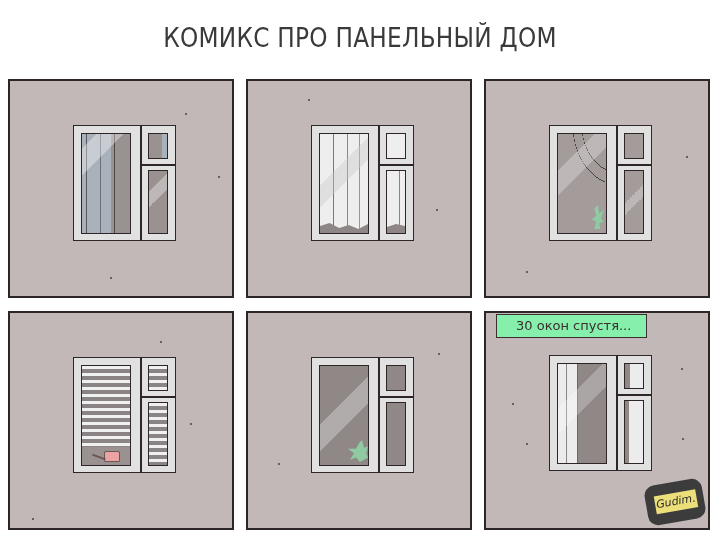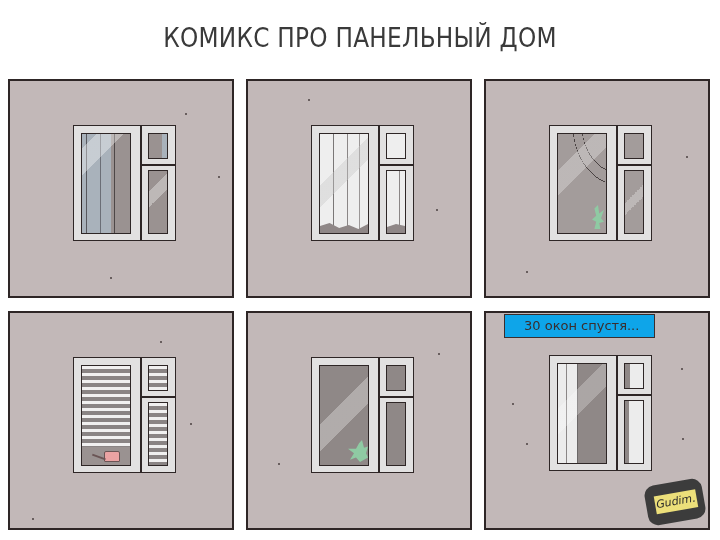--- a/index.html
+++ b/index.html
@@ -22,22 +22,22 @@
       background: #e2e1e1; border: 1.5px solid #2e2626; box-sizing: border-box;
     }
     .window .mullion { position: absolute; left: 66px; top: 0; width: 1.5px; height: 100%; background: #2e2626; }
     .window .transom { position: absolute; left: 67px; top: 38px; width: 35px; height: 1.5px; background: #2e2626; }
     .pane { position: absolute; border: 1.5px solid #2e2626; box-sizing: border-box; overflow: hidden; }
     .pane.main { left: 7px; top: 7px; width: 50px; height: 101px; }
     .pane.top { left: 74px; top: 7px; width: 20px; height: 26px; }
     .pane.bottom { left: 74px; top: 44px; width: 20px; height: 64px; }
     .glass { position: absolute; inset: 0; }
     .caption {
-      position: absolute; left: 18px; top: 1px; width: 151px; height: 24px;
-      background: #0ea5e9; border: 1.5px solid #3a2e2e; box-sizing: border-box;
+      position: absolute; left: 10px; top: 1px; width: 151px; height: 24px;
+      background: #86efac; border: 1.5px solid #3a2e2e; box-sizing: border-box;
       font-size: 13px; color: #3a2e2e; line-height: 21px; padding-left: 19px;
       font-family: "DejaVu Sans", sans-serif;
     }
     .logo {
       position: absolute; right: 4px; bottom: 6px; width: 58px; height: 40px;
       background: #3c3c3c; border-radius: 10px; transform: rotate(-10deg);
     }
     .logo .tag {
       position: absolute; left: 9px; top: 11px; width: 42px; height: 18px; background: #ecdf7a;
       font-size: 11px; color: #2a2a2a; text-align: center; line-height: 18px; font-style: italic;

